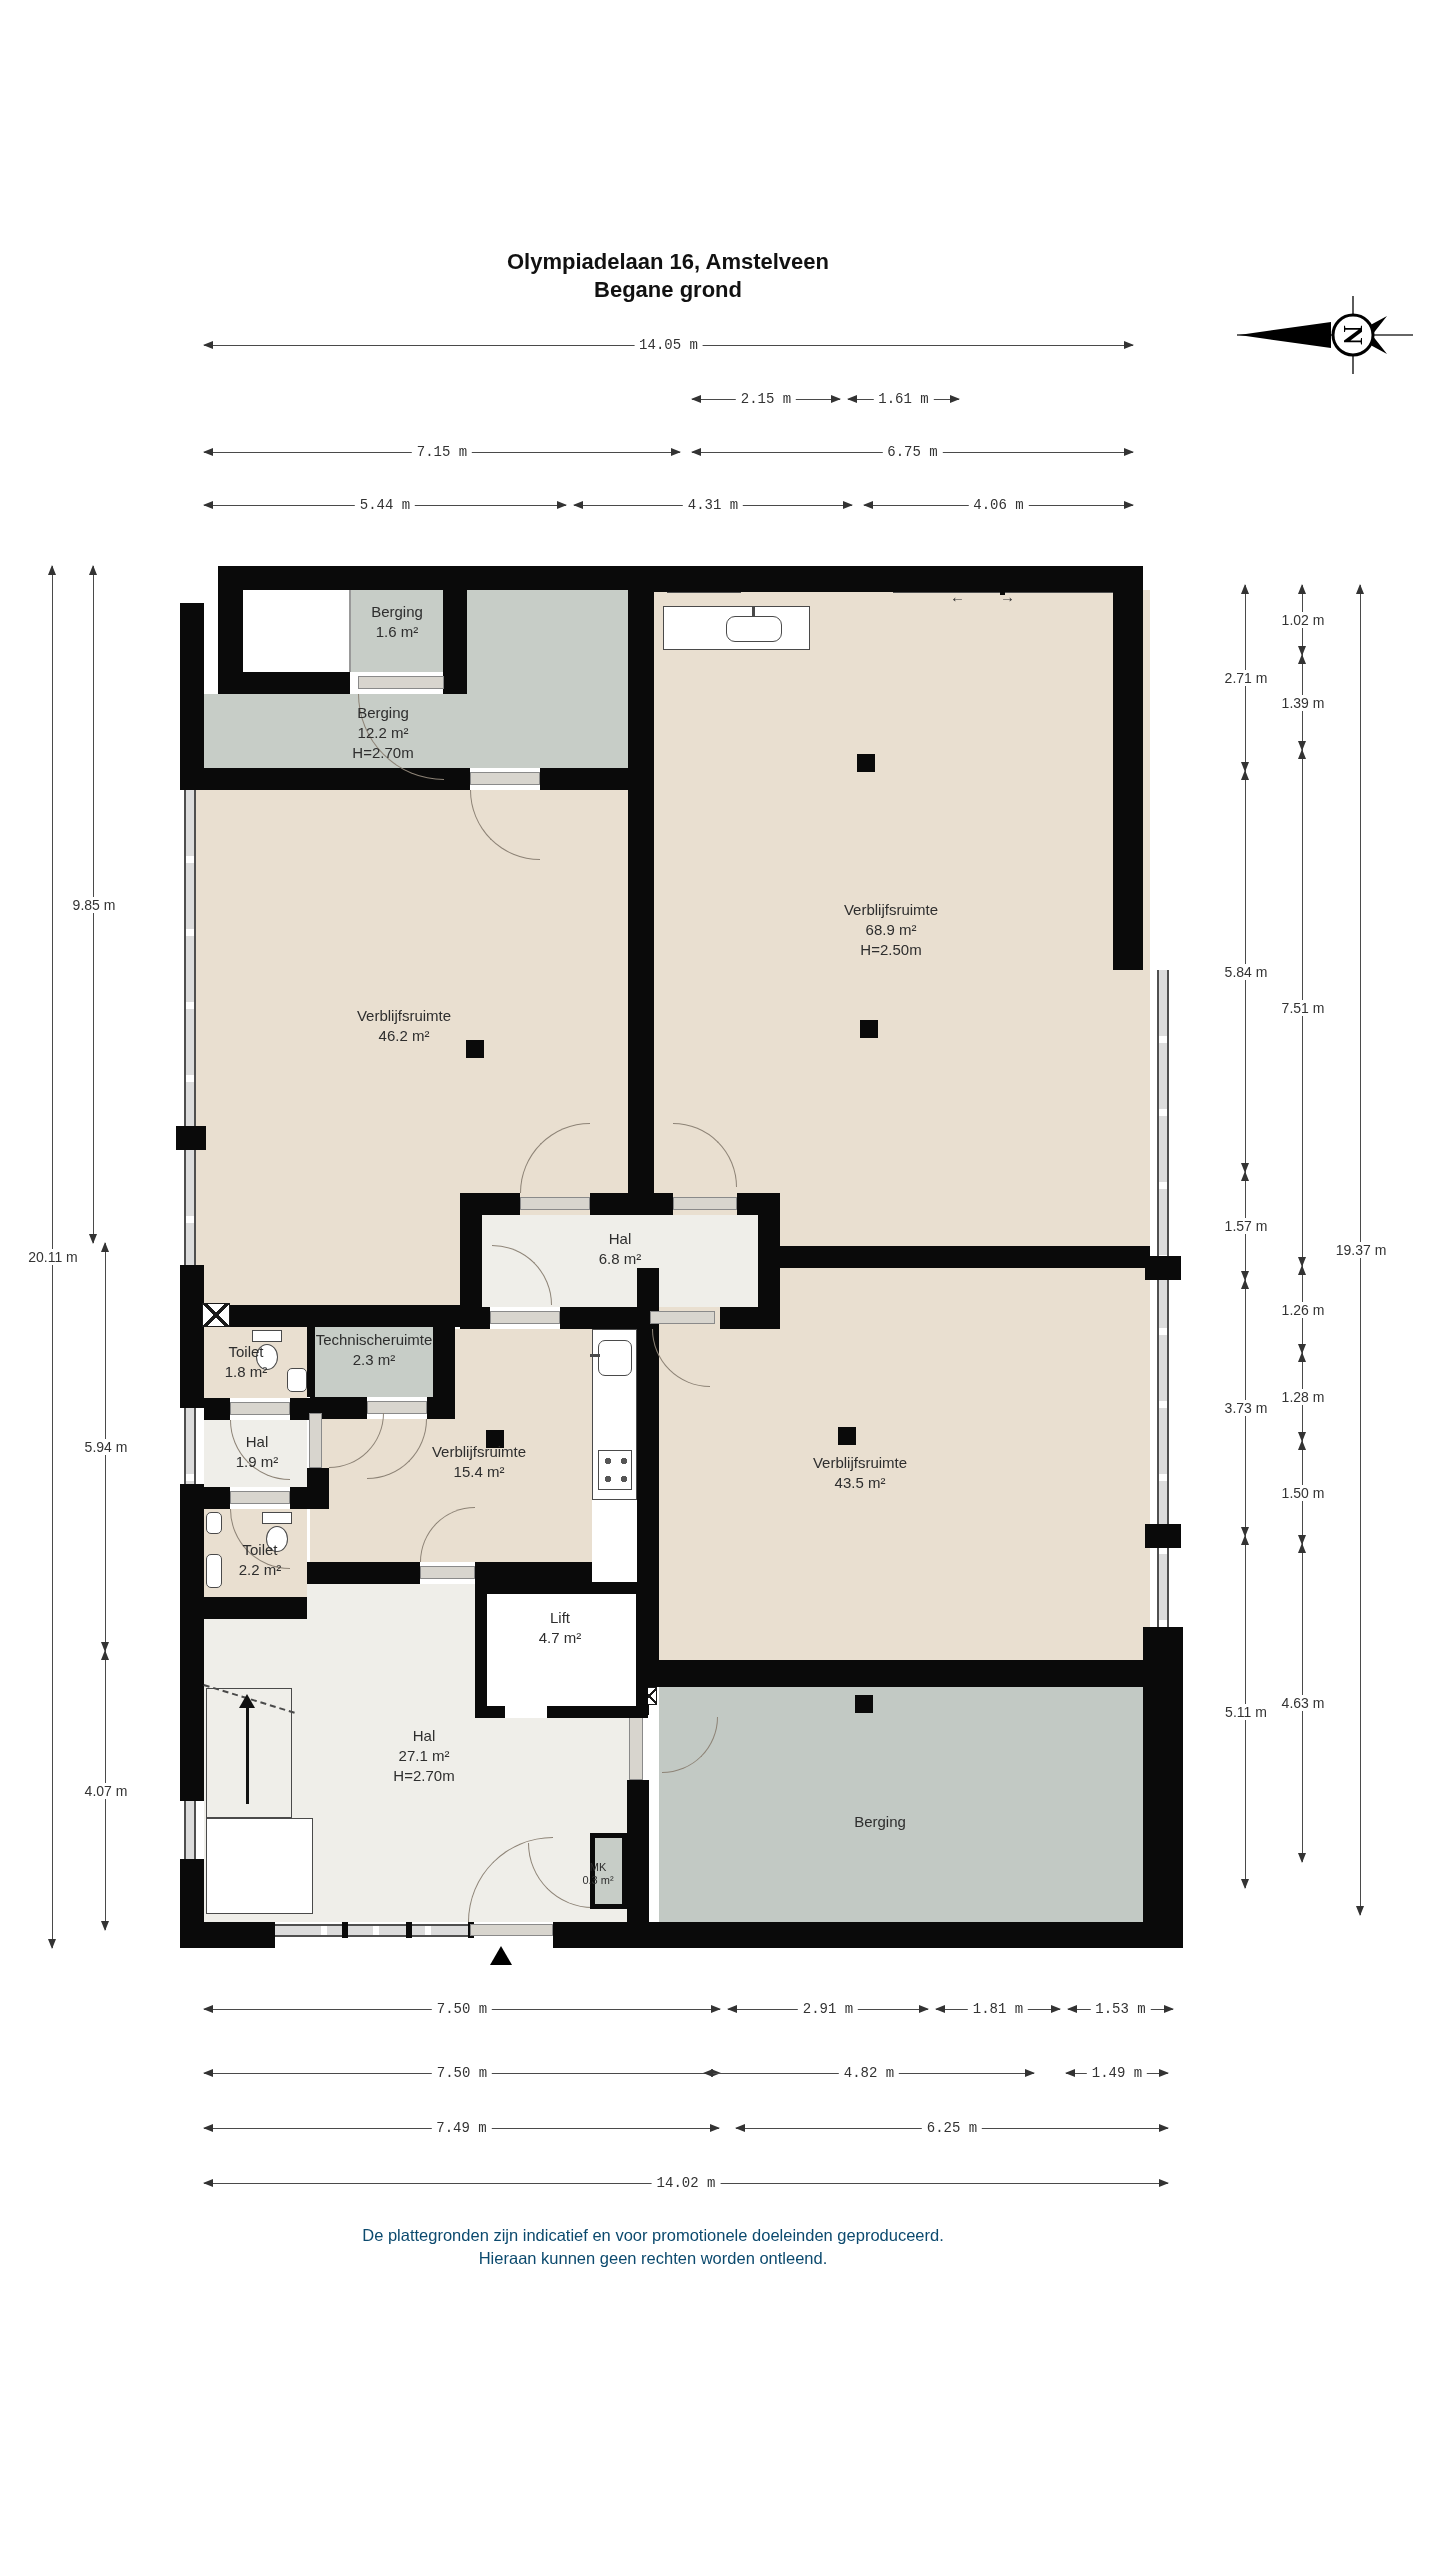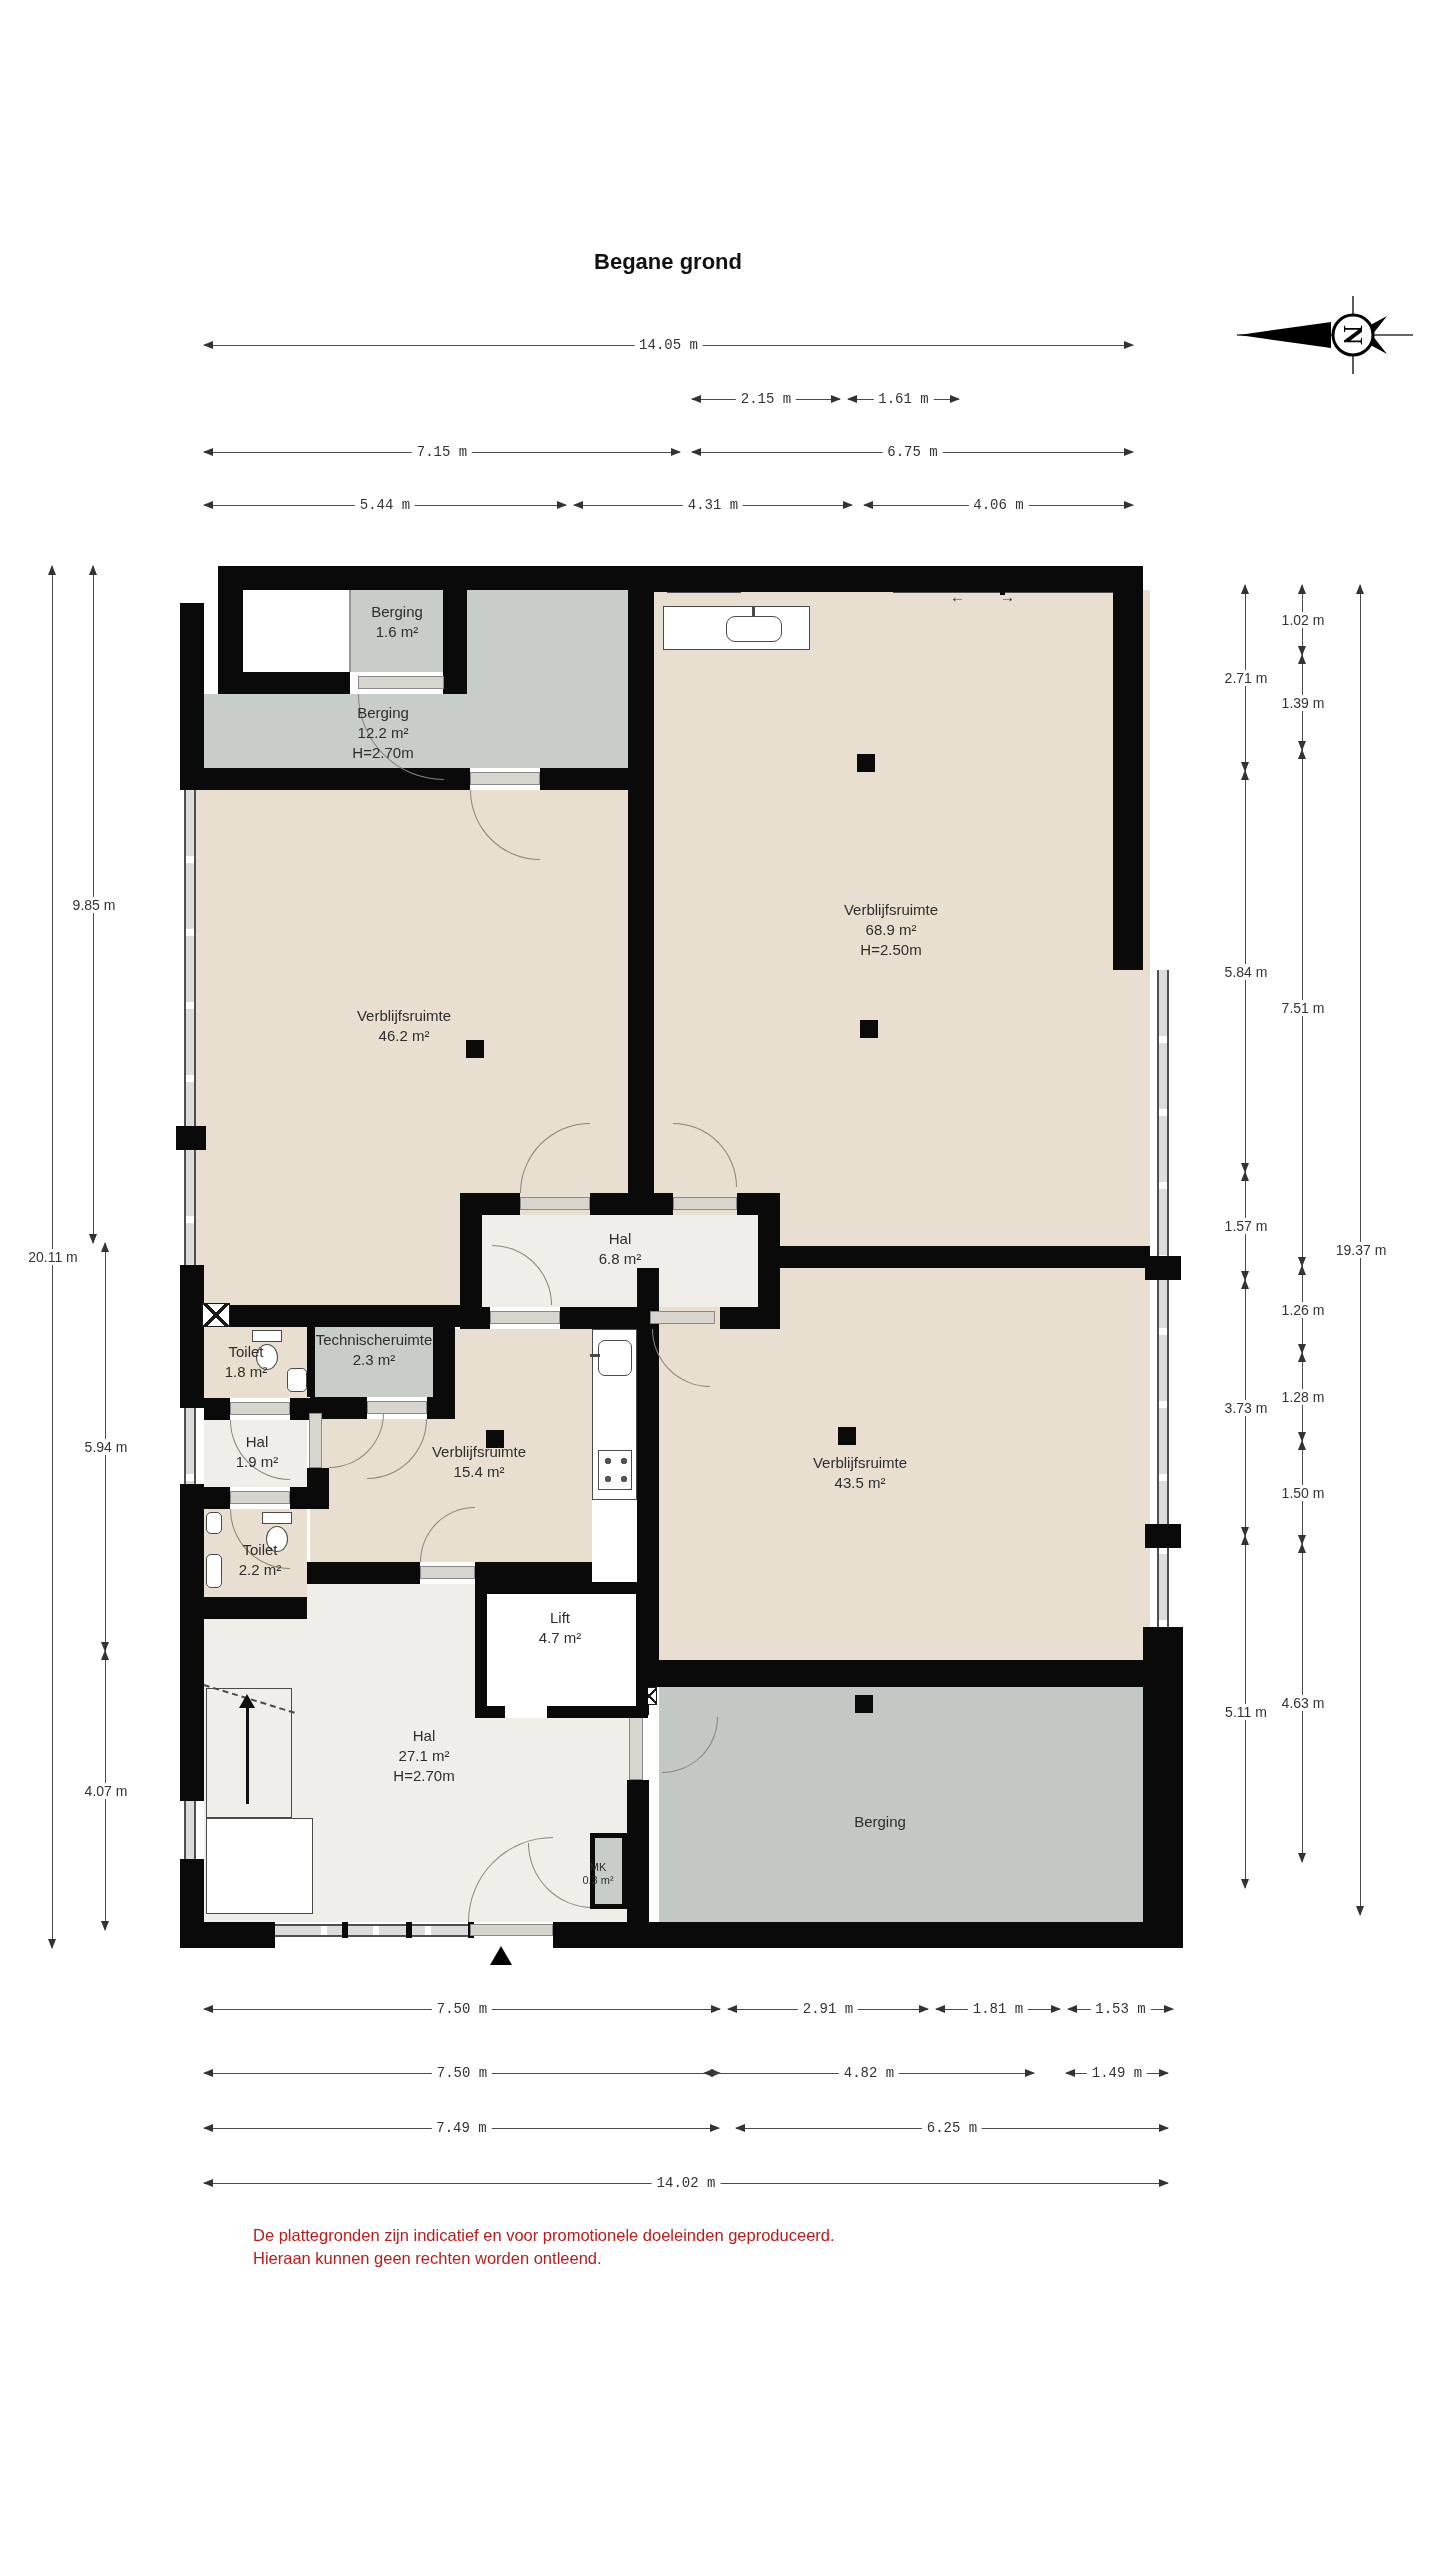--- a/index.html
+++ b/index.html
@@ -47,27 +47,28 @@
   .dim .lbl{position:absolute;background:#fff;padding:0 5px;font-size:14px;color:#333;white-space:nowrap;}
   .dim-h .lbl{left:50%;top:-1px;transform:translate(-50%,-50%);}
   .dim-v .lbl{top:50%;left:0;transform:translate(-50%,-50%);}
   .ah{position:absolute;width:0;height:0;}
   .ah-l{left:-1px;top:-5px;border-top:4.2px solid transparent;border-bottom:4.2px solid transparent;border-right:10px solid #333;}
   .ah-r{right:-1px;top:-5px;border-top:4.2px solid transparent;border-bottom:4.2px solid transparent;border-left:10px solid #333;}
   .ah-u{top:-1px;left:-5px;border-left:4.2px solid transparent;border-right:4.2px solid transparent;border-bottom:10px solid #333;}
   .ah-d{bottom:-1px;left:-5px;border-left:4.2px solid transparent;border-right:4.2px solid transparent;border-top:10px solid #333;}
   .note-arrow{position:absolute;font-size:15px;color:#333;}
   #title{position:absolute;left:318px;top:248px;width:700px;text-align:center;font-weight:bold;font-size:22px;line-height:1.28;color:#111;}
-  #footer{position:absolute;left:253px;top:2224px;width:800px;text-align:left;font-size:16.5px;line-height:1.38;color:#b91c1c;}
+  #footer{position:absolute;left:253px;top:2224px;width:800px;text-align:center;font-size:16.5px;line-height:1.38;color:#0c4a6e;}
 </style>
 </head>
 <body>
 
 <div id="canvas">
   <div id="title">
+    <div>Olympiadelaan 16, Amstelveen</div>
     <div>Begane grond</div>
   </div>
 
   <svg id="compass" class="abs" style="left:1235px;top:293px;" width="180" height="85" viewBox="0 0 180 85">
     <line x1="2" y1="42" x2="178" y2="42" stroke="#333" stroke-width="1.6"></line>
     <line x1="118" y1="3" x2="118" y2="81" stroke="#333" stroke-width="1.6"></line>
     <polygon points="4,42 96,29 96,55" fill="#000"></polygon>
     <polygon points="152,23 117,42 152,61 137,42" fill="#000"></polygon>
     <circle cx="118" cy="42" r="20" fill="#fff" stroke="#000" stroke-width="3"></circle>
     <text x="0" y="0" transform="translate(118,42) rotate(90)" text-anchor="middle" dominant-baseline="central" font-family="Liberation Serif, serif" font-weight="bold" font-size="27" fill="#000">N</text>

